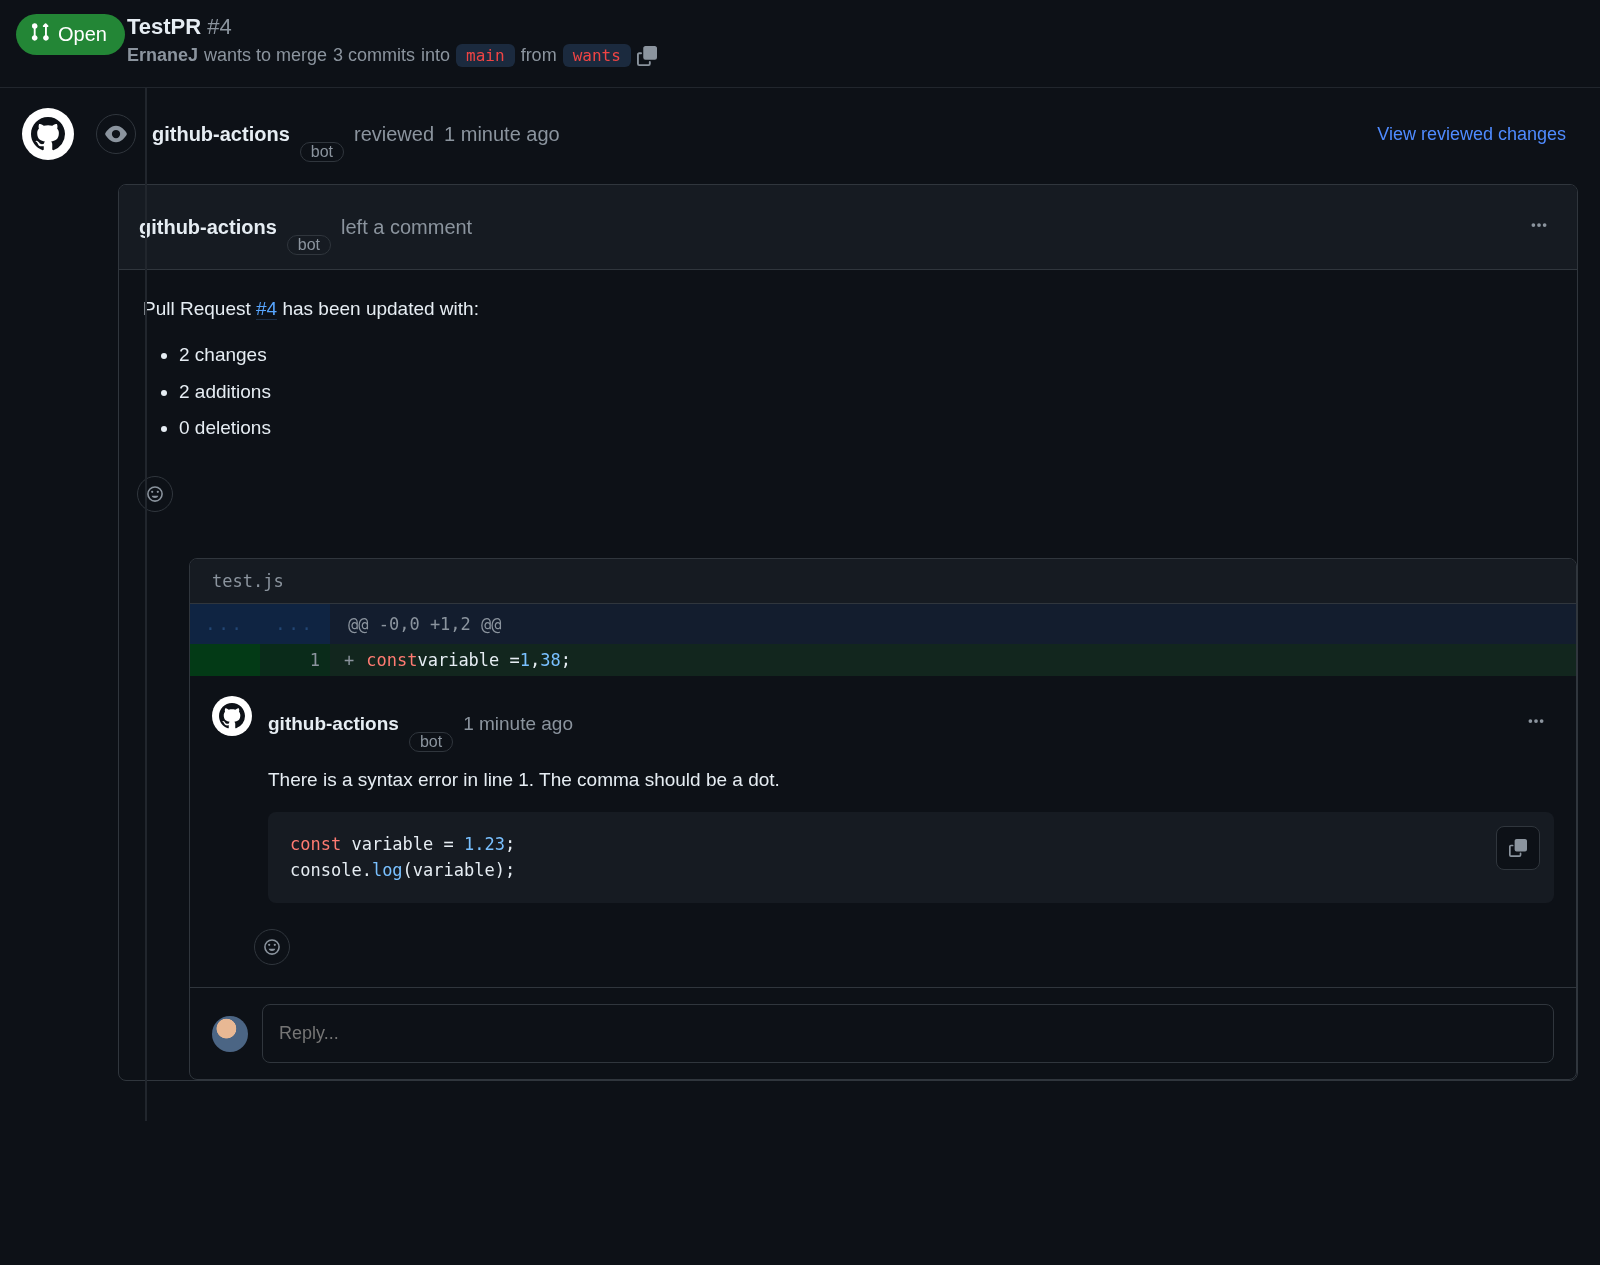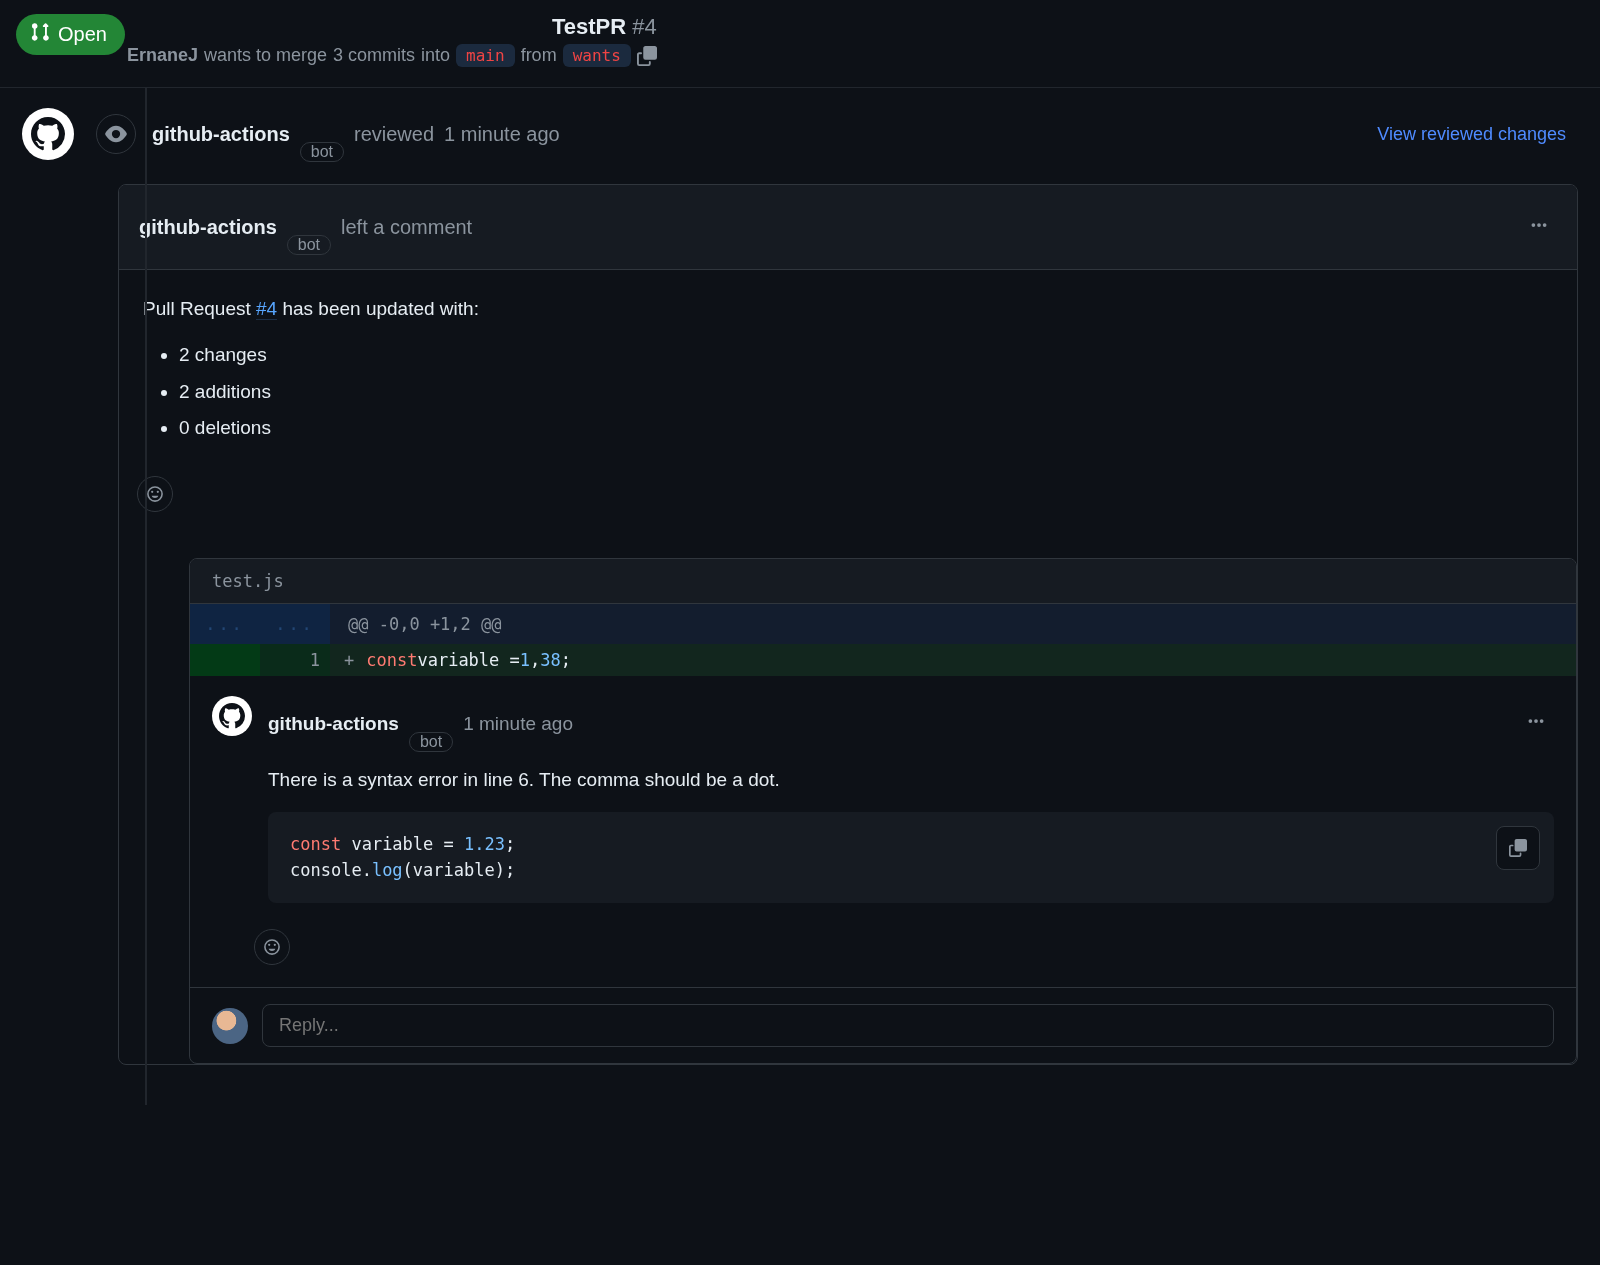--- a/index.html
+++ b/index.html
@@ -26,21 +26,20 @@
     display: inline-flex;
     align-items: center;
     gap: 8px;
     font-size: 20px;
     font-weight: 500;
   }
   .pr-title-line {
     display: flex;
     flex-direction: column;
     gap: 4px;
-    align-items: flex-end;
   }
   .pr-title {
     font-size: 22px;
     font-weight: 600;
   }
   .pr-title .pr-number {
     color: #8b949e;
     font-weight: 400;
   }
   .pr-meta {
@@ -252,21 +251,21 @@
     width: 36px; height: 36px; border-radius: 50%;
     background: #4b6584;
     flex-shrink:0;
     background: radial-gradient(circle at 40% 35%, #e8b894 0 30%, #4b6584 32% 100%);
   }
   .reply-input {
     flex: 1;
     background: #0d1117;
     border: 1px solid #30363d;
     border-radius: 8px;
-    padding: 10px 16px;
+    padding: 18px 16px;
     color: #8b949e;
     font-size: 18px;
     outline: none;
   }
   .resolve-row {
     padding: 18px 22px 26px 22px;
     border-top: 1px solid #21262d;
   }
   .resolve-btn {
     background: #21262d;
@@ -398,21 +397,21 @@
             <span class="actor">github-actions</span>
             <span class="bot-badge">bot</span>
             <span class="muted">1 minute ago</span>
             <span class="spacer"></span>
             <span class="kebab">
               <svg width="20" height="20" viewBox="0 0 16 16" fill="currentColor">
                   <path d="M2 8a1.5 1.5 0 1 1 3 0 1.5 1.5 0 0 1-3 0Zm4.5 0a1.5 1.5 0 1 1 3 0 1.5 1.5 0 0 1-3 0ZM11 8a1.5 1.5 0 1 1 3 0 1.5 1.5 0 0 1-3 0Z"></path>
                 </svg>
             </span>
           </div>
-          <div class="inline-text">There is a syntax error in line 6. The comma should be a dot.</div>
+          <div class="inline-text">There is a syntax error in line 1. The comma should be a dot.</div>
           <div class="code-block">
             <div class="copy-btn">
               <svg width="18" height="18" viewBox="0 0 16 16" fill="currentColor">
                   <path d="M0 6.75C0 5.784.784 5 1.75 5h1.5a.75.75 0 0 1 0 1.5h-1.5a.25.25 0 0 0-.25.25v7.5c0 .138.112.25.25.25h7.5a.25.25 0 0 0 .25-.25v-1.5a.75.75 0 0 1 1.5 0v1.5A1.75 1.75 0 0 1 9.25 16h-7.5A1.75 1.75 0 0 1 0 14.25Z"></path>
                   <path d="M5 1.75C5 .784 5.784 0 6.75 0h7.5C15.216 0 16 .784 16 1.75v7.5A1.75 1.75 0 0 1 14.25 11h-7.5A1.75 1.75 0 0 1 5 9.25Z"></path>
                 </svg>
             </div>
             <div>
               <span class="tok-red">const</span><span class="tok-default"> variable = </span><span class="tok-blue">1.23</span><span class="tok-default">;</span>
             </div>

